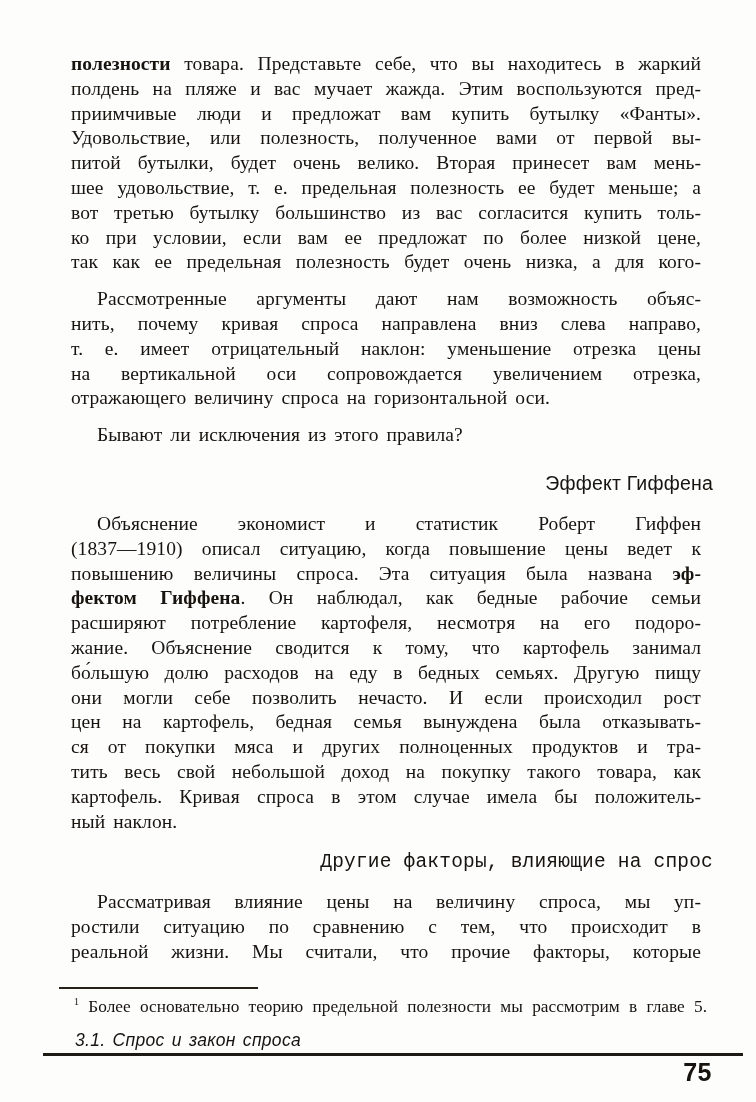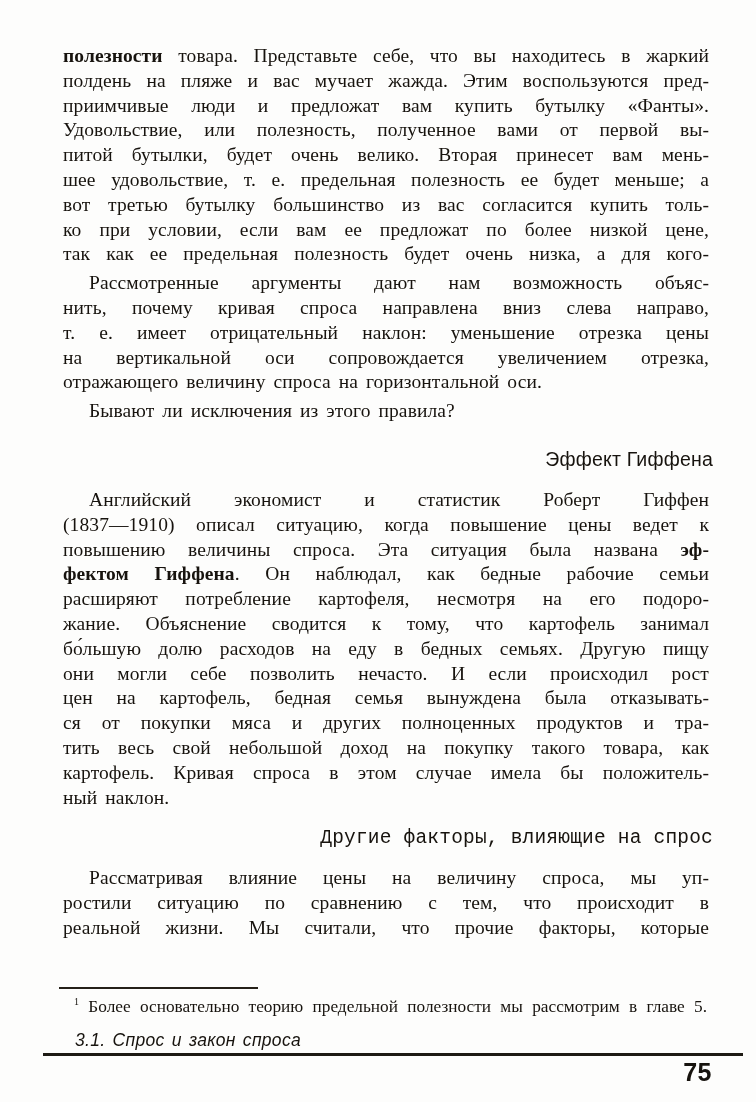--- a/index.html
+++ b/index.html
@@ -12,21 +12,21 @@
     color: #17130e;
     font-family: "Liberation Serif", serif;
     overflow: hidden;
   }
   .text-column {
     position: absolute;
     left: 59px;
     top: 40px;
     width: 654px;
   }
-  .para { margin: 4px; }
+  .para { margin: 12px; }
   .tline {
     font-size: 19.5px;
     line-height: 24.8px;
     text-align: justify;
     text-align-last: justify;
     letter-spacing: 0.1px;
   }
   .tline.last {
     text-align: left;
     text-align-last: left;
@@ -116,21 +116,21 @@
         <div class="tline" data-name="text-line"><span>нить, почему кривая спроса направлена вниз слева направо,</span></div>
         <div class="tline" data-name="text-line"><span>т. е. имеет отрицательный наклон: уменьшение отрезка цены</span></div>
         <div class="tline" data-name="text-line"><span>на вертикальной оси сопровождается увеличением отрезка,</span></div>
         <div class="tline last" data-name="text-line"><span>отражающего величину спроса на горизонтальной оси.</span></div>
       </div>
       <div data-name="para-question" class="para">
         <div class="tline last ind" data-name="text-line"><span>Бывают ли исключения из этого правила?</span></div>
       </div>
       <div data-name="heading-giffen-effect" class="heading">Эффект Гиффена</div>
       <div data-name="para-giffen" class="para">
-        <div class="tline ind" data-name="text-line"><span>Английский экономист и статистик Роберт Гиффен</span></div>
+        <div class="tline ind" data-name="text-line"><span>Объяснение экономист и статистик Роберт Гиффен</span></div>
         <div class="tline" data-name="text-line"><span>(1837—1910) описал ситуацию, когда повышение цены ведет к</span></div>
         <div class="tline" data-name="text-line"><span>повышению величины спроса. Эта ситуация была названа </span><span class="b">эф-</span></div>
         <div class="tline" data-name="text-line"><span class="b">фектом Гиффена</span><span>. Он наблюдал, как бедные рабочие семьи</span></div>
         <div class="tline" data-name="text-line"><span>расширяют потребление картофеля, несмотря на его подоро-</span></div>
         <div class="tline" data-name="text-line"><span>жание. Объяснение сводится к тому, что картофель занимал</span></div>
         <div class="tline" data-name="text-line"><span>бо́льшую долю расходов на еду в бедных семьях. Другую пищу</span></div>
         <div class="tline" data-name="text-line"><span>они могли себе позволить нечасто. И если происходил рост</span></div>
         <div class="tline" data-name="text-line"><span>цен на картофель, бедная семья вынуждена была отказывать-</span></div>
         <div class="tline" data-name="text-line"><span>ся от покупки мяса и других полноценных продуктов и тра-</span></div>
         <div class="tline" data-name="text-line"><span>тить весь свой небольшой доход на покупку такого товара, как</span></div>

